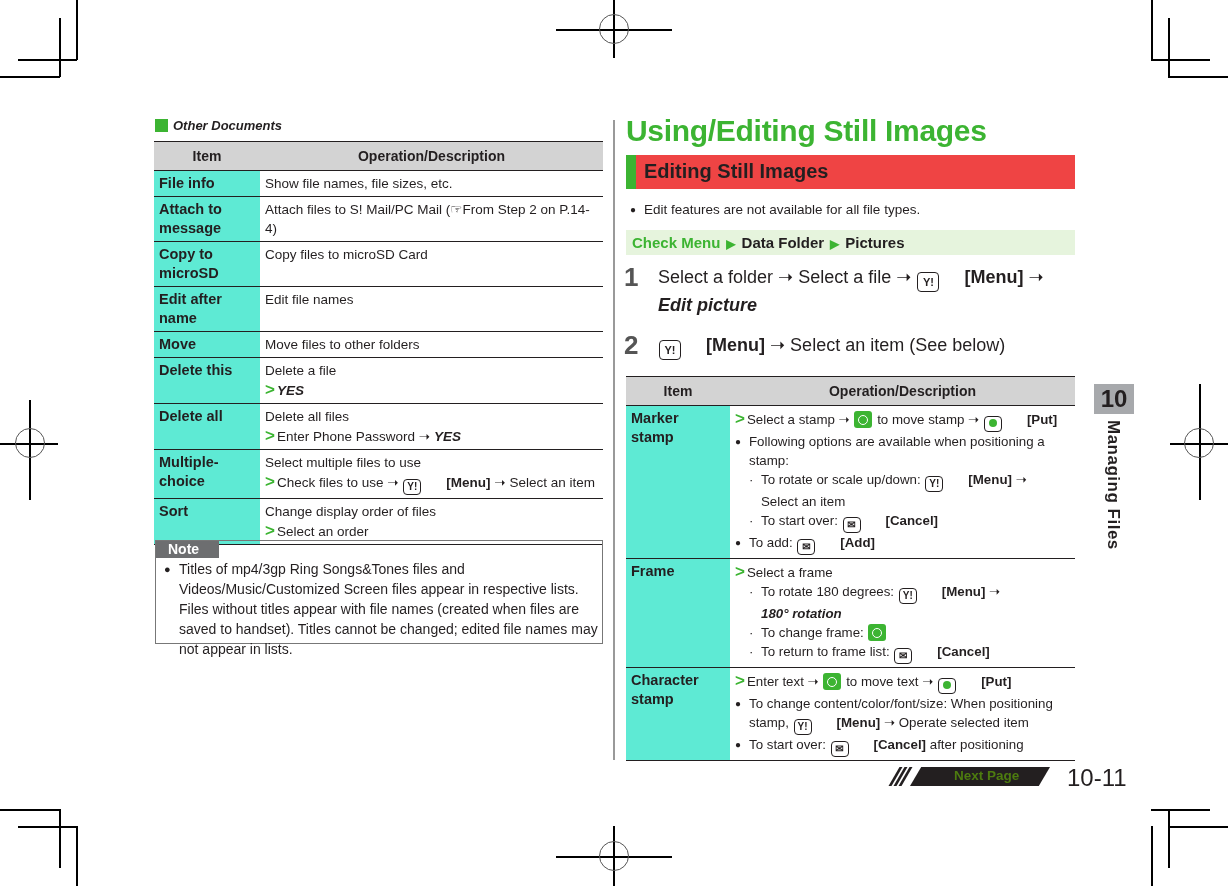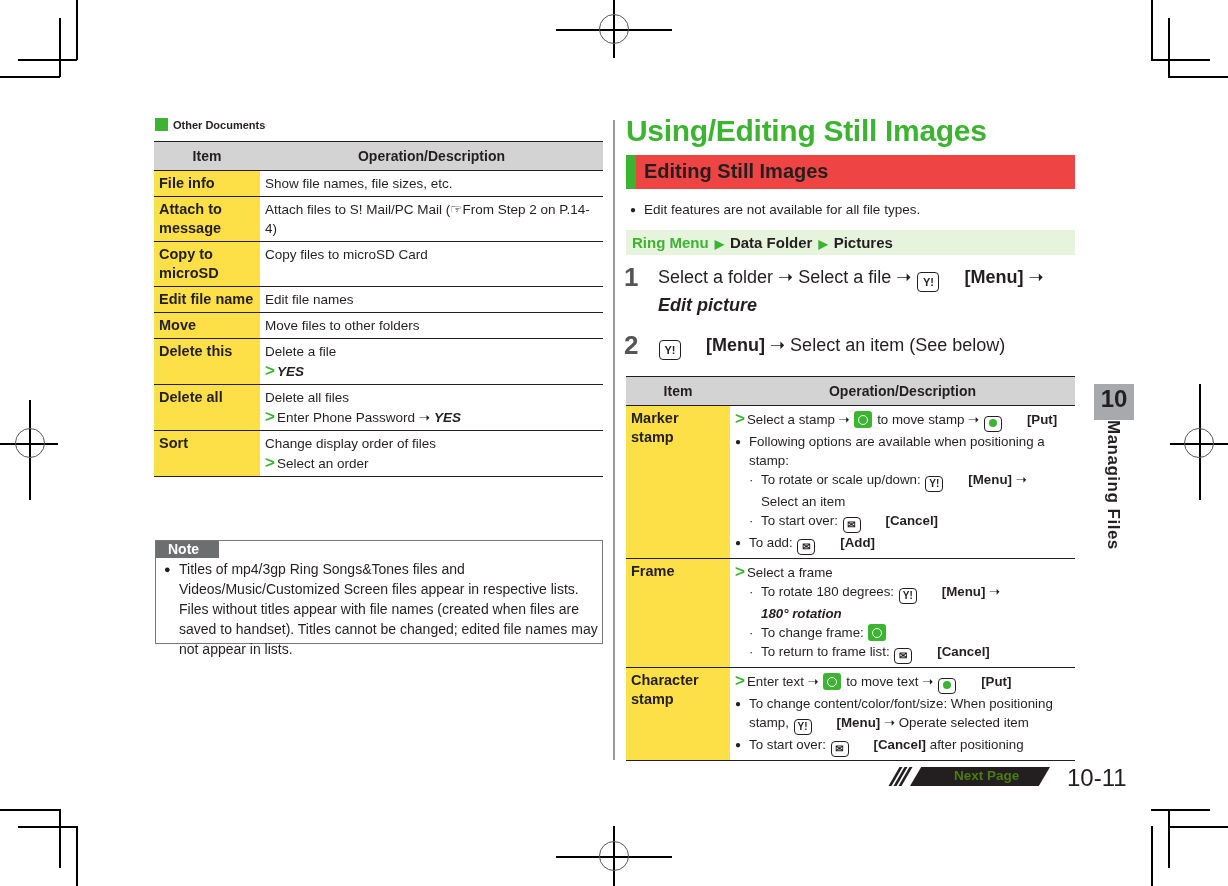--- a/index.html
+++ b/index.html
@@ -4,27 +4,27 @@
 <style>
   * { box-sizing: border-box; margin: 0; padding: 0; }
   html, body { width: 1228px; height: 886px; background: #fff; overflow: hidden; }
   body { position: relative; font-family: "Liberation Sans", sans-serif; color: #231f20; }
 
   
   .mark { position: absolute; background: #000; }
   .reg { position: absolute; width: 30px; height: 30px; border: 1px solid #555; border-radius: 50%; }
 
   
-  .section-head { position: absolute; left: 155px; top: 118px; font-size: 11px; font-weight: bold; display: flex; align-items: center; gap: 5px; }
+  .section-head { position: absolute; left: 155px; top: 118px; font-size: 13px; font-weight: bold; display: flex; align-items: center; gap: 5px; font-style: italic; }
   .section-head .sq { width: 13px; height: 13px; background: #3cb432; display: inline-block; }
 
   table.doc { border-collapse: collapse; position: absolute; font-size: 13.5px; }
   table.doc th { background: #d3d3d3; font-weight: bold; height: 29px; border-top: 1.5px solid #231f20; border-bottom: 1.5px solid #231f20; text-align: center; font-size: 14px; }
   table.doc td { vertical-align: top; padding: 3px 5px 3px 5px; border-bottom: 1.2px solid #231f20; line-height: 19px; }
-  table.doc td.lbl { background: #fde047; font-weight: bold; font-size: 14.5px; }
+  table.doc td.lbl { background: #5eead4; font-weight: bold; font-size: 14.5px; }
   .gt { color: #3cb432; font-weight: bold; font-size: 17px; margin-right: 2px; }
   .it { font-style: italic; font-weight: bold; }
   .b { font-weight: bold; padding-left: 24px; }
   .key { display: inline-block; border: 1.2px solid #231f20; border-radius: 4px; width: 18px; height: 16px; vertical-align: -3px; font-size: 10px; font-weight: bold; text-align: center; line-height: 14px; margin: 0 1px; }
   .key.dot::after { content: ""; display: inline-block; width: 8px; height: 8px; border-radius: 50%; background: #3cb432; vertical-align: 0px; }
   .navkey { display: inline-block; width: 18px; height: 17px; background: #3cb432; border-radius: 3px; vertical-align: -4px; position: relative; margin: 0 1px; }
   .navkey::after { content: ""; position: absolute; left: 4px; top: 3.5px; width: 8px; height: 8px; border: 1.5px solid #fff; border-radius: 50%; background: #3cb432; }
   .bul { padding-left: 14px; position: relative; }
   .bul::before { content: "●"; position: absolute; left: 0; top: 0; font-size: 10px; }
   .sub { padding-left: 26px; position: relative; }
@@ -45,21 +45,21 @@
   .intro::before { content: "●"; position: absolute; left: 0; font-size: 10px; top: 2px; }
   .path { position: absolute; left: 626px; top: 230px; width: 449px; height: 25px; background: #e6f4dd; font-size: 15px; font-weight: bold; line-height: 25px; padding-left: 6px; }
   .path .g { color: #3cb432; }
   .path .tri { color: #3cb432; font-size: 12px; margin: 0 6px; }
   .step { position: absolute; left: 624px; font-size: 18px; line-height: 26px; }
   .step .num { position: absolute; left: 0; top: 0; font-size: 26px; font-weight: bold; color: #555; }
   .step .txt { position: absolute; left: 34px; top: 0; white-space: nowrap; }
 
   .tbl-r { left: 626px; top: 376px; width: 449px; }
 
-  .chapter-tab { position: absolute; left: 1094px; top: 384px; width: 40px; height: 36px; background: #a7a9ac; font-size: 24px; font-weight: bold; text-align: center; line-height: 30px; }
+  .chapter-tab { position: absolute; left: 1094px; top: 384px; width: 40px; height: 30px; background: #a7a9ac; font-size: 24px; font-weight: bold; text-align: center; line-height: 30px; }
   .chapter-label { position: absolute; left: 1103px; top: 420px; font-size: 17px; font-weight: bold; writing-mode: vertical-rl; letter-spacing: 0.5px; }
 
   .next-page { position: absolute; left: 890px; top: 767px; width: 170px; height: 19px; }
   .next-page .band { position: absolute; left: 20px; top: 0; width: 140px; height: 19px; background: #231f20; clip-path: polygon(8% 0, 100% 0, 92% 100%, 0 100%); }
   .next-page .label { position: absolute; left: 64px; top: 1px; color: #4d7c0f; font-weight: bold; font-size: 13.5px; }
   .next-page .stripe { position: absolute; top: 0; width: 3px; height: 19px; background: #231f20; transform: skewX(-30deg); }
   .page-num { position: absolute; left: 1067px; top: 764px; font-size: 24px; }
 </style>
 </head>
 <body>
@@ -117,39 +117,46 @@
   </tr>
   <tr>
     <td class="lbl">Attach to message</td>
     <td>Attach files to S! Mail/PC Mail (☞From Step 2 on P.14-4)</td>
   </tr>
   <tr style="height:44px">
     <td class="lbl">Copy to microSD</td>
     <td>Copy files to microSD Card</td>
   </tr>
   <tr>
-    <td class="lbl">Edit file name</td>
+    <td class="lbl">Edit after name</td>
     <td>Edit file names</td>
   </tr>
   <tr>
     <td class="lbl">Move</td>
     <td>Move files to other folders</td>
   </tr>
   <tr>
     <td class="lbl">Delete this</td>
     <td>
       <div>Delete a file</div>
       <div><span class="gt">&gt;</span><span class="it">YES</span></div>
     </td>
   </tr>
   <tr>
     <td class="lbl">Delete all</td>
     <td>
       <div>Delete all files</div>
       <div><span class="gt">&gt;</span><span>Enter Phone Password</span> <span>➝</span> <span class="it">YES</span></div>
+    </td>
+  </tr>
+  <tr>
+    <td class="lbl">Multiple-choice</td>
+    <td>
+      <div>Select multiple files to use</div>
+      <div style="white-space:nowrap"><span class="gt">&gt;</span><span>Check files to use</span> <span>➝</span> <span class="key">Y!</span><span class="b">[Menu]</span> <span>➝</span> <span>Select an item</span></div>
     </td>
   </tr>
   <tr>
     <td class="lbl">Sort</td>
     <td>
       <div>Change display order of files</div>
       <div><span class="gt">&gt;</span><span>Select an order</span></div>
     </td>
   </tr>
 </tbody>
@@ -161,21 +168,21 @@
 </div>
 
 <div class="divider"></div>
 
 <div class="title">Using/Editing Still Images</div>
 <div class="subbar">
   <span>Editing Still Images</span>
 </div>
 <div class="intro">Edit features are not available for all file types.</div>
 <div class="path">
-  <span class="g">Ring Menu</span><span class="tri">▶</span><span>Data Folder</span><span class="tri">▶</span><span>Pictures</span>
+  <span class="g">Check Menu</span><span class="tri">▶</span><span>Data Folder</span><span class="tri">▶</span><span>Pictures</span>
 </div>
 
 <div class="step" style="top:264px;width:450px;height:56px">
   <span class="num">1</span>
   <span class="txt">
     <span>Select a folder</span>
     <span>➝</span>
     <span>Select a file</span>
     <span>➝</span>
     <span class="key" style="width:22px;height:20px;line-height:18px;font-size:11px">Y!</span><span class="b">[Menu]</span>

